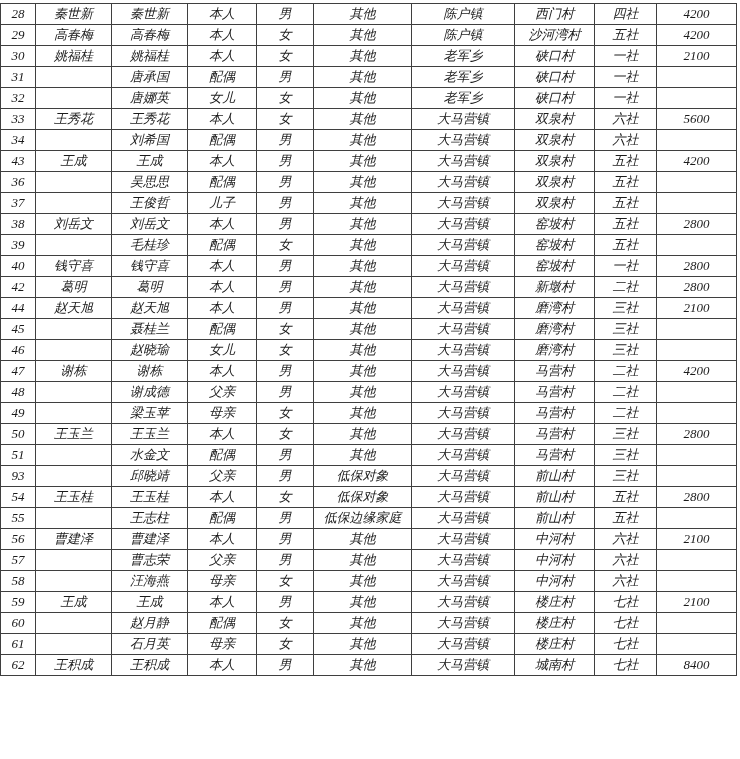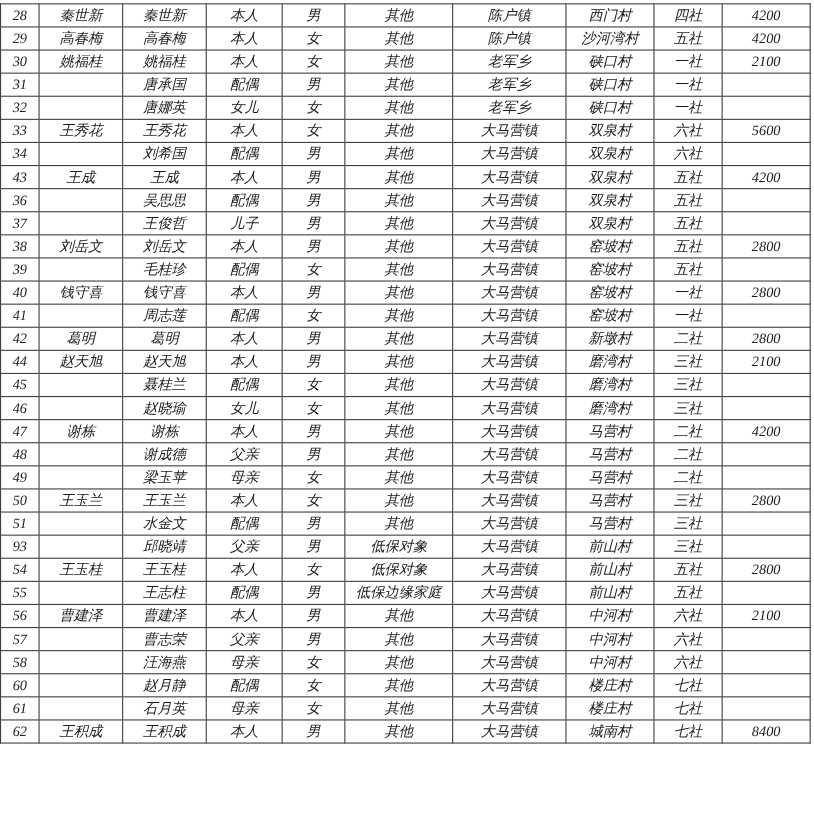--- a/index.html
+++ b/index.html
@@ -215,32 +215,20 @@
           <td>钱守喜</td>
           <td>本人</td>
           <td>男</td>
           <td>其他</td>
           <td>大马营镇</td>
           <td>窑坡村</td>
           <td>一社</td>
           <td>2800</td>
         </tr>
         <tr>
-          <td>41</td>
-          <td></td>
-          <td>周志莲</td>
-          <td>配偶</td>
-          <td>女</td>
-          <td>其他</td>
-          <td>大马营镇</td>
-          <td>窑坡村</td>
-          <td>一社</td>
-          <td></td>
-        </tr>
-        <tr>
           <td>42</td>
           <td>葛明</td>
           <td>葛明</td>
           <td>本人</td>
           <td>男</td>
           <td>其他</td>
           <td>大马营镇</td>
           <td>新墩村</td>
           <td>二社</td>
           <td>2800</td>
@@ -405,20 +393,32 @@
           <td>58</td>
           <td></td>
           <td>汪海燕</td>
           <td>母亲</td>
           <td>女</td>
           <td>其他</td>
           <td>大马营镇</td>
           <td>中河村</td>
           <td>六社</td>
           <td></td>
+        </tr>
+        <tr>
+          <td>59</td>
+          <td>王成</td>
+          <td>王成</td>
+          <td>本人</td>
+          <td>男</td>
+          <td>其他</td>
+          <td>大马营镇</td>
+          <td>楼庄村</td>
+          <td>七社</td>
+          <td>2100</td>
         </tr>
         <tr>
           <td>60</td>
           <td></td>
           <td>赵月静</td>
           <td>配偶</td>
           <td>女</td>
           <td>其他</td>
           <td>大马营镇</td>
           <td>楼庄村</td>

